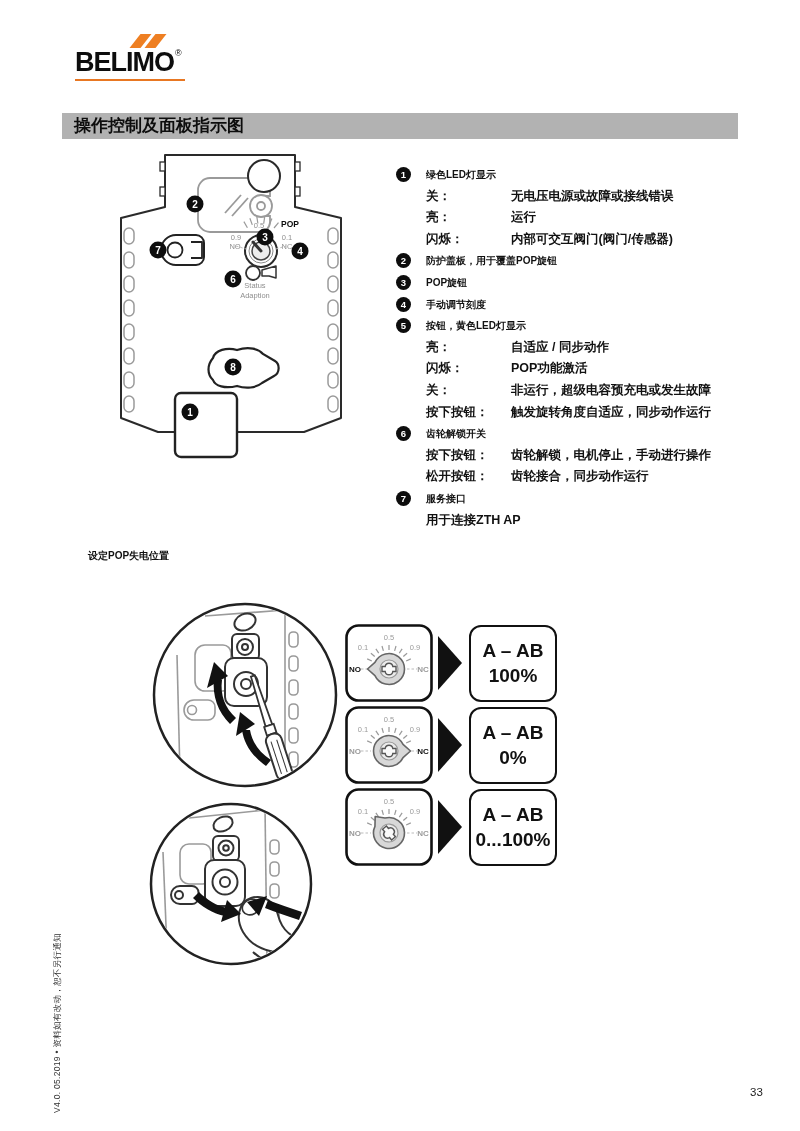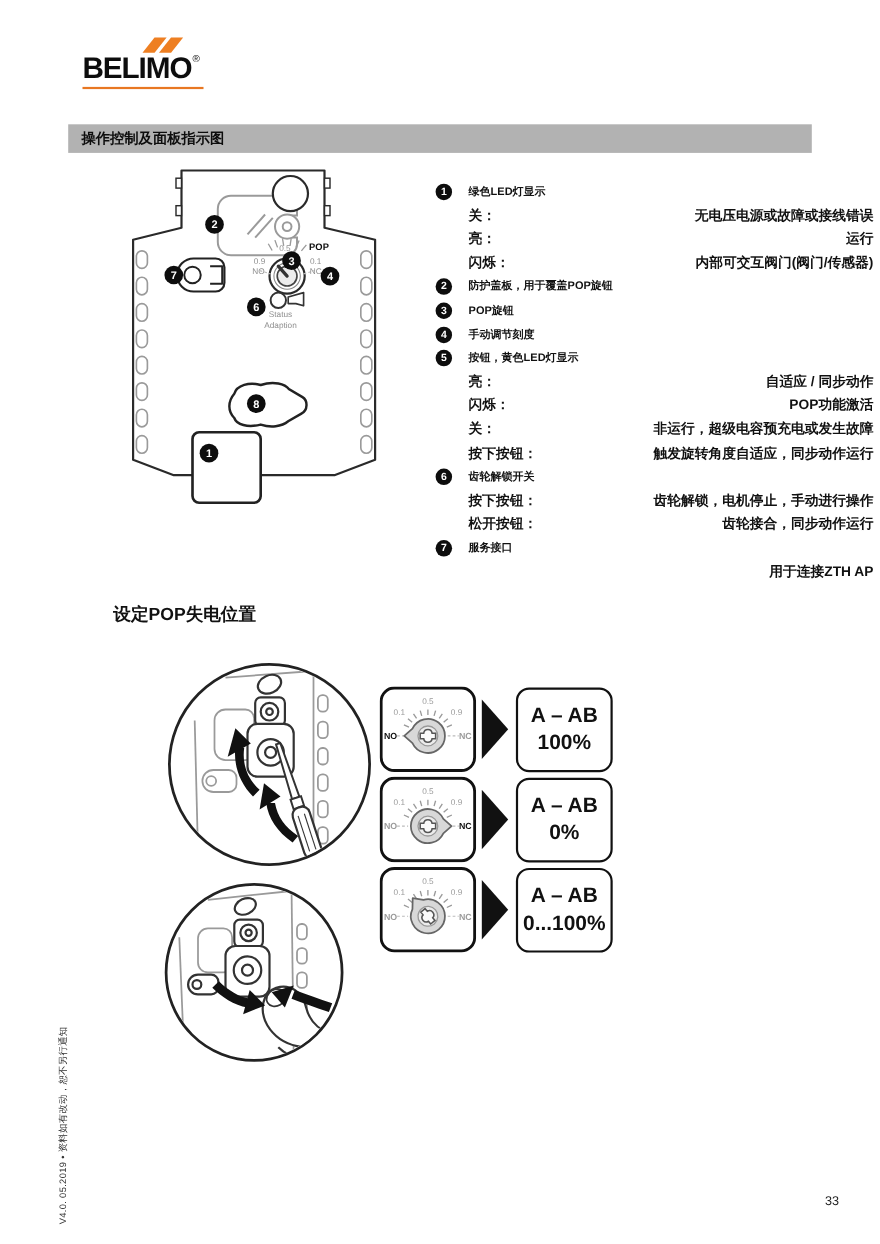--- a/index.html
+++ b/index.html
@@ -9,32 +9,32 @@
   .logo{position:absolute;left:75px;top:34px;width:120px;}
   .logo-slashes{position:absolute;left:60px;top:0;display:flex;gap:4px;}
   .logo-slashes i{display:block;width:11px;height:14px;background:#EE7F22;transform:skewX(-38deg);}
   .logo-text{position:absolute;left:0;top:13px;font-size:27px;font-weight:bold;letter-spacing:-1px;color:#0d0d0d;white-space:nowrap;}
   .logo-text .reg{font-size:9px;vertical-align:top;position:relative;top:1px;left:1px;font-weight:normal;}
   .logo-underline{position:absolute;left:0;top:45px;width:110px;height:2px;background:#E87722;}
   .banner{position:absolute;left:270px;top:45px;width:470px;height:30px;background:#EE7F22;
           color:#fff;font-size:15px;font-weight:bold;text-align:right;line-height:30px;
           padding-right:13px;box-sizing:border-box;}
   .section-bar{position:absolute;left:62px;top:113px;width:676px;height:26px;background:#B2B2B2;
-          font-size:13px;font-weight:600;color:#0d0d0d;line-height:26px;padding-left:12px;box-sizing:border-box;}
+          font-size:17px;font-weight:600;color:#0d0d0d;line-height:26px;padding-left:12px;box-sizing:border-box;}
   
   .legend{position:absolute;left:396px;top:164px;width:398px;}
   .legend-item{position:relative;padding-left:30px;}
   .badge{position:absolute;left:0;top:3px;width:15px;height:15px;border-radius:50%;background:#0d0d0d;
          color:#fff;font-size:9.5px;font-weight:bold;display:flex;align-items:center;justify-content:center;}
   .legend-title{font-size:10px;font-weight:600;line-height:21.6px;}
   .legend-row{display:flex;font-size:12.5px;font-weight:600;line-height:21.6px;}
   .legend-label{width:85px;flex:none;}
-  .legend-desc{flex:1;text-align:right;}
+  .legend-desc{flex:1;}
   
-  .pop-title{position:absolute;left:88px;top:549px;font-size:16px;font-weight:600;margin-left:15px;}
+  .pop-title{position:absolute;left:88px;top:549px;font-size:10px;font-weight:600;}
   .pop-row{position:absolute;left:345px;display:flex;align-items:center;gap:4px;height:78px;}
   .result-card{width:84px;height:73px;border:2.5px solid #111;border-radius:12px;background:#fff;
           display:flex;flex-direction:column;align-items:center;justify-content:center;
           font-size:19px;font-weight:bold;line-height:1.32;margin-left:2px;white-space:nowrap;}
   .dial-svg text,.dev-svg text,.circ-svg text{font-family:"Liberation Sans","DejaVu Sans",sans-serif;}
   .gv{font-size:7.5px;fill:#9a9a9a;text-anchor:middle;}
   .mode{font-size:8px;font-weight:bold;fill:#9a9a9a;text-anchor:middle;}
   .mode.on{fill:#0d0d0d;}
   .lead{stroke:#bbb;stroke-width:1;stroke-dasharray:2.5,2;}
   .tick{stroke:#999;stroke-width:1.2;}

